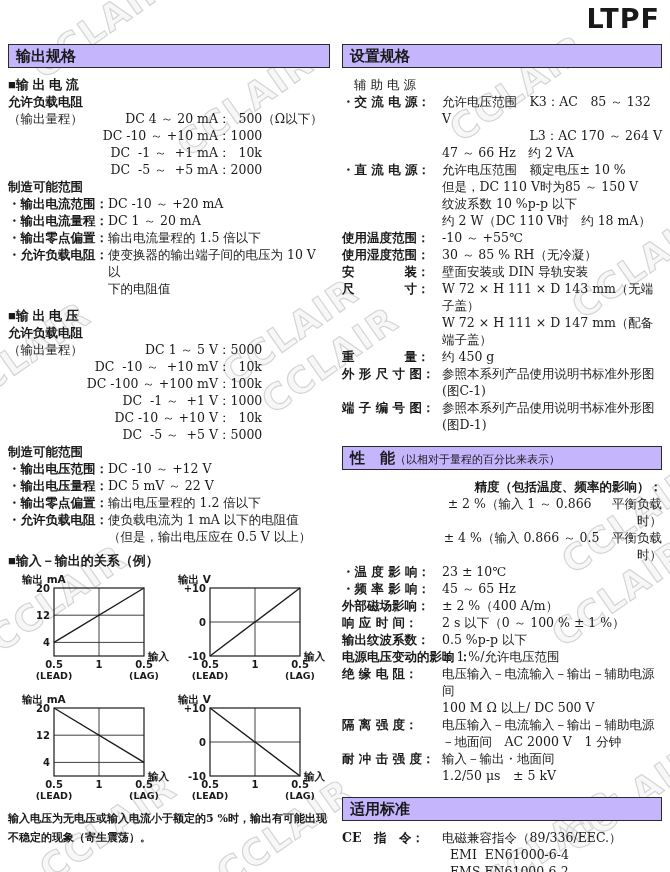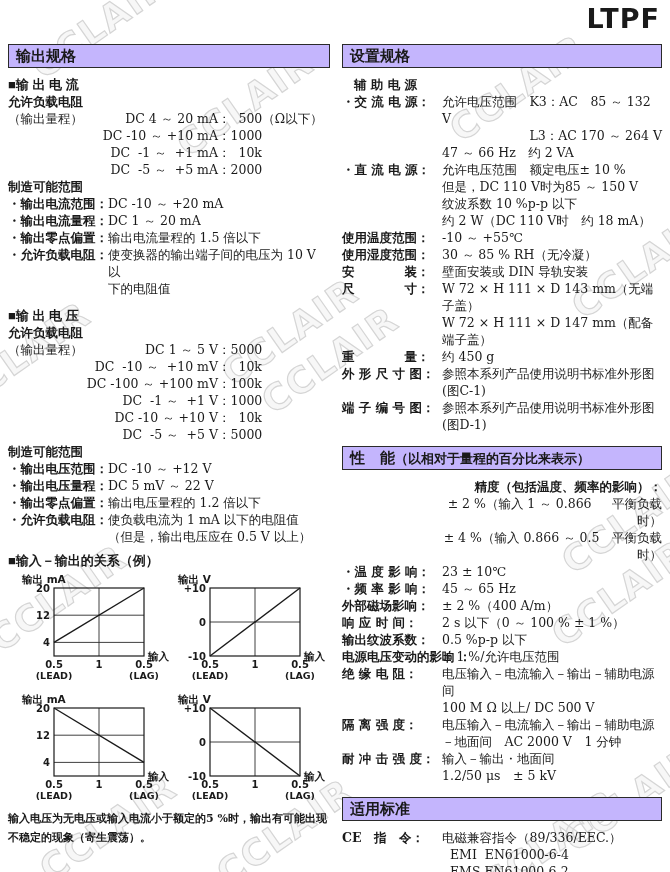--- a/index.html
+++ b/index.html
@@ -11,21 +11,21 @@
       letter-spacing:2px;color:rgba(226,226,226,0.28);-webkit-text-stroke:1.2px #d5d5d5;
       white-space:nowrap;z-index:0;pointer-events:none;}
   .doc-title{position:absolute;top:10px;right:10px;z-index:2;
       font-family:"DejaVu Sans","Liberation Sans",sans-serif;font-weight:bold;font-size:27px;letter-spacing:1px;}
   .columns{position:absolute;top:44px;left:8px;display:flex;gap:12px;z-index:1;}
   .col{width:322px;}
   .col.right{width:320px;}
   .sec-header{background:#c4b5fd;border:1.5px solid #2a2a2a;height:22px;line-height:22px;
       padding-left:7px;margin-bottom:8px;font-family:"DejaVu Sans","Liberation Sans",sans-serif;
       font-weight:bold;font-size:15px;}
-  .sec-header .ph-sub{font-size:13px;font-weight:bold;}
+  .sec-header .ph-sub{font-size:11px;font-weight:normal;}
   .blk-head{font-weight:bold;font-size:13px;font-family:Liberation Sans, sans-serif;}
   .blk-sub{font-weight:bold;}
   .spec-table{position:relative;padding-left:78px;}
   .tbl-label{position:absolute;left:0;top:0;font-weight:normal;white-space:pre;}
   .trow{display:flex;text-align:right;}
   .trange{width:132px;white-space:pre;}
   .tres{white-space:pre;}
   .kv{display:flex;}
   .kv-label{font-weight:bold;white-space:pre;flex:none;}
   .kv-val{flex:1;white-space:pre-wrap;}
@@ -33,21 +33,21 @@
   .kv[data-variant="long"] .kv-label{width:auto;}
   .kv[data-variant="wide"]{display:block;text-align:right;}
   .kv[data-variant="wide"] .kv-val{padding-left:96px;}
   .vblock{margin-top:10px;}
   .rel-head{margin-top:7px;}
   .charts{display:flex;flex-wrap:wrap;padding-left:10px;row-gap:8px;margin-top:3px;}
   .charts svg{display:block;}
   svg text{font-family:"DejaVu Sans","Liberation Sans",sans-serif;font-weight:bold;fill:#1a1a1a;}
   .note{margin-top:5px;font-weight:bold;font-size:11px;line-height:19px;}
   .mt{margin-top:13px;}
-  .aux-head{font-weight:bold;font-family:"DejaVu Sans","Liberation Sans",sans-serif;padding-left:12px;}
+  .aux-head{font-weight:normal;font-family:"DejaVu Sans","Liberation Sans",sans-serif;padding-left:12px;}
 </style>
 </head>
 <body>
 
 <div class="page">
 
   <span class="wm" style="left:100px;top:25px;">CCLAIR</span>
   <span class="wm" style="left:245px;top:103px;">CCLAIR</span>
   <span class="wm" style="left:518px;top:88px;">CCLAIR</span>
   <span class="wm" style="left:640px;top:265px;">CCLAIR</span>

